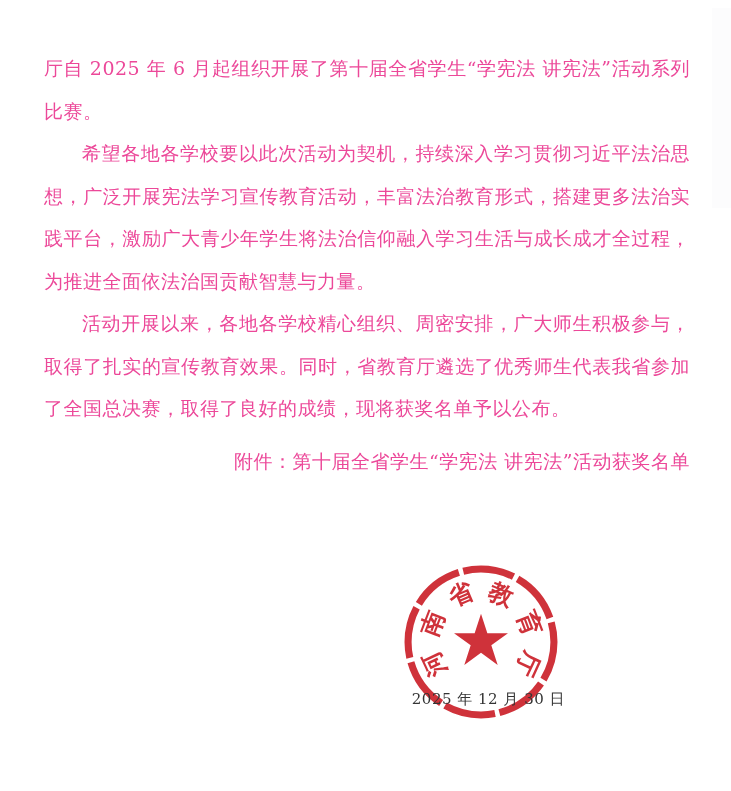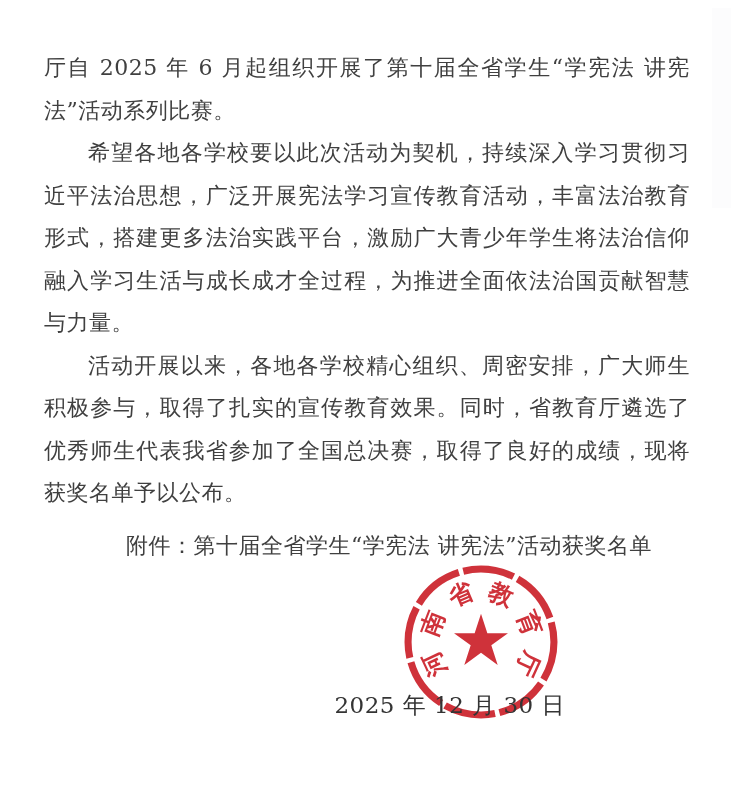--- a/index.html
+++ b/index.html
@@ -9,38 +9,38 @@
     height: 791px;
     background: #ffffff;
     overflow: hidden;
     font-family: "DejaVu Serif", "Liberation Serif", serif;
   }
   .body-text {
     position: absolute;
     left: 44px;
     top: 47px;
     width: 646px;
-    font-size: 22px;
+    font-size: 19px;
     line-height: 42.5px;
     letter-spacing: 0.5px;
-    color: #404040;
+    color: #ec4899;
     text-align: justify;
   }
   .body-text p { margin: 0; }
   .para-indent { text-indent: 2em; }
   .attachment-line {
     margin-top: 10px !important;
     text-indent: 2em;
-    text-align: center;
+    text-align: right;
   }
   .date-line {
     position: absolute;
     top: 690px;
     right: 166px;
-    font-size: 23px;
+    font-size: 15px;
     letter-spacing: 0.5px;
     color: #343434;
     z-index: 3;
   }
   .seal {
     position: absolute;
     left: 404px;
     top: 565px;
     width: 154px;
     height: 154px;

